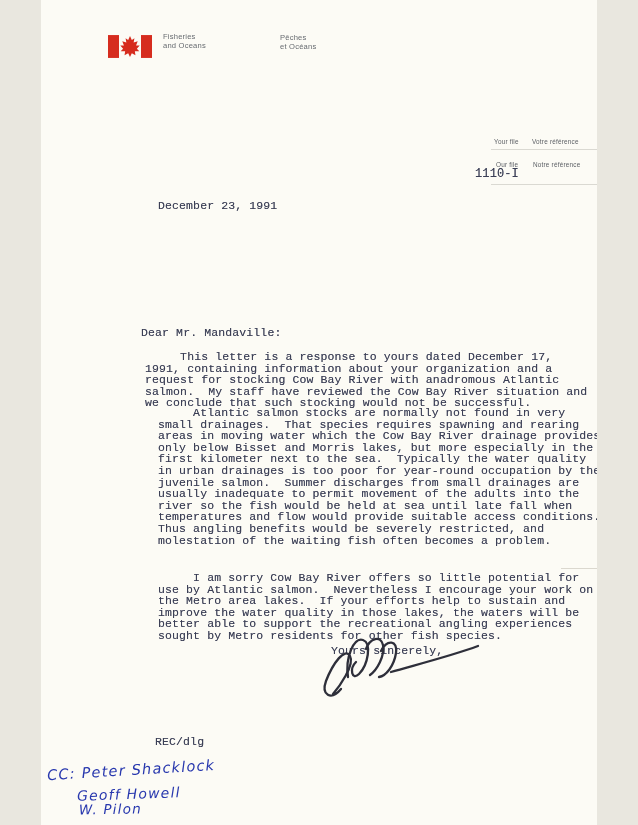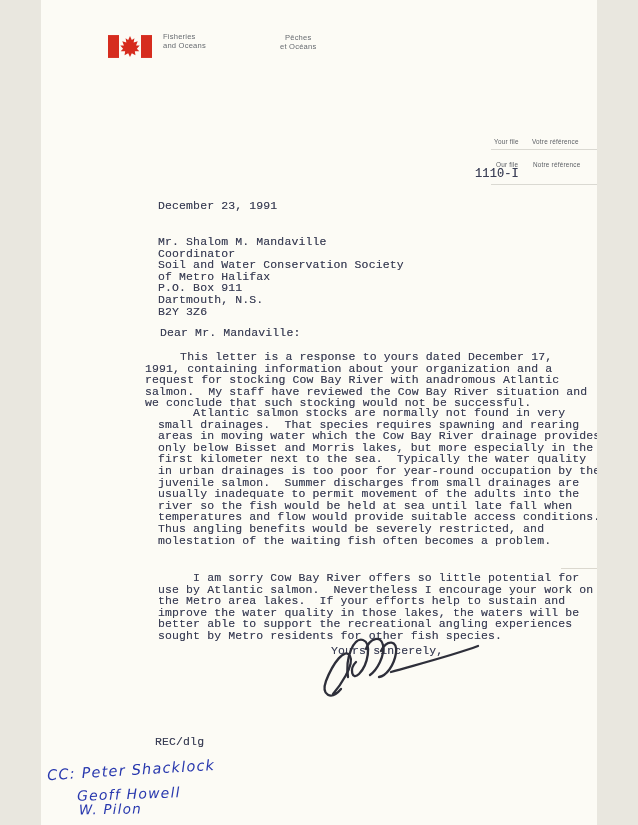--- a/index.html
+++ b/index.html
@@ -18,37 +18,37 @@
   .corner-mark { position:absolute; top:-3px; left:616px; width:30px; height:10px;
     border-bottom:2px solid rgba(60,55,45,0.55); transform:rotate(18deg); }
   .fold-line { position:absolute; top:568px; left:520px; width:118px; height:1px;
     background:rgba(120,112,95,0.25); }
 
   
   .flag-svg { position:absolute; left:67px; top:35px; width:44px; height:23px; }
   .dept { position:absolute; font-size:7.6px; line-height:8.6px; color:#676b70;
     letter-spacing:0.2px; white-space:pre; }
   .dept-en { left:122px; top:33px; }
-  .dept-fr { left:239px; top:34px;text-align:center; }
+  .dept-fr { left:239px; top:34px; }
 
   .mono { font-family:"Liberation Mono","DejaVu Sans Mono",monospace;
     color:#3a3e55; font-size:11.5px; line-height:11.6px; letter-spacing:0.12px;
     white-space:pre; position:absolute;
     text-shadow:0 0 0.5px rgba(58,62,85,0.55); }
 
   .hdr-address { left:117px; top:56px; }
 
   
   .ref-label { position:absolute; font-size:6.4px; color:#5d6166; letter-spacing:0.2px; }
   .ref-underline { position:absolute; height:1px; background:rgba(100,95,85,0.22); }
   .our-file-number { left:434px; top:169px; font-size:12px; }
 
   .date-line { left:117px; top:200px; }
   .recipient-block { left:117px; top:236px; }
-  .salutation-line { left:119px; top:327px;text-align:center; }
+  .salutation-line { left:100px; top:327px;text-align:center; }
   .para-1 { left:104px; top:351px; }
   .para-2 { left:117px; top:407px; }
   .para-3 { left:117px; top:564px;margin-top:8px; }
   .closing-line { left:290px; top:645px; }
   .signer-block { left:290px; top:695px; }
   .typist-line { left:114px; top:736px; }
 
   .signature-svg { position:absolute; left:270px; top:631px; width:172px; height:70px; }
 
   
@@ -86,27 +86,20 @@
 
   <span class="ref-label" style="left:453px; top:138px;">Your file</span>
   <span class="ref-label" style="left:491px; top:138px;">Votre référence</span>
   <div class="ref-underline" style="left:450px; top:149px; width:108px;"></div>
   <span class="ref-label" style="left:455px; top:161px;">Our file</span>
   <span class="ref-label" style="left:492px; top:161px;">Notre référence</span>
   <div class="ref-underline" style="left:450px; top:184px; width:108px;"></div>
   <div class="mono our-file-number">1110-I</div>
 
   <div class="mono date-line">December 23, 1991</div>
-  <div class="mono recipient-block">Mr. Shalom M. Mandaville
-Coordinator
-Soil and Water Conservation Society
-of Metro Halifax
-P.O. Box 911
-Dartmouth, N.S.
-B2Y 3Z6</div>
   <div class="mono salutation-line">Dear Mr. Mandaville:</div>
   <div class="mono para-1">     This letter is a response to yours dated December 17,
 1991, containing information about your organization and a
 request for stocking Cow Bay River with anadromous Atlantic
 salmon.  My staff have reviewed the Cow Bay River situation and
 we conclude that such stocking would not be successful.</div>
   <div class="mono para-2">     Atlantic salmon stocks are normally not found in very
 small drainages.  That species requires spawning and rearing
 areas in moving water which the Cow Bay River drainage provides
 only below Bisset and Morris lakes, but more especially in the

